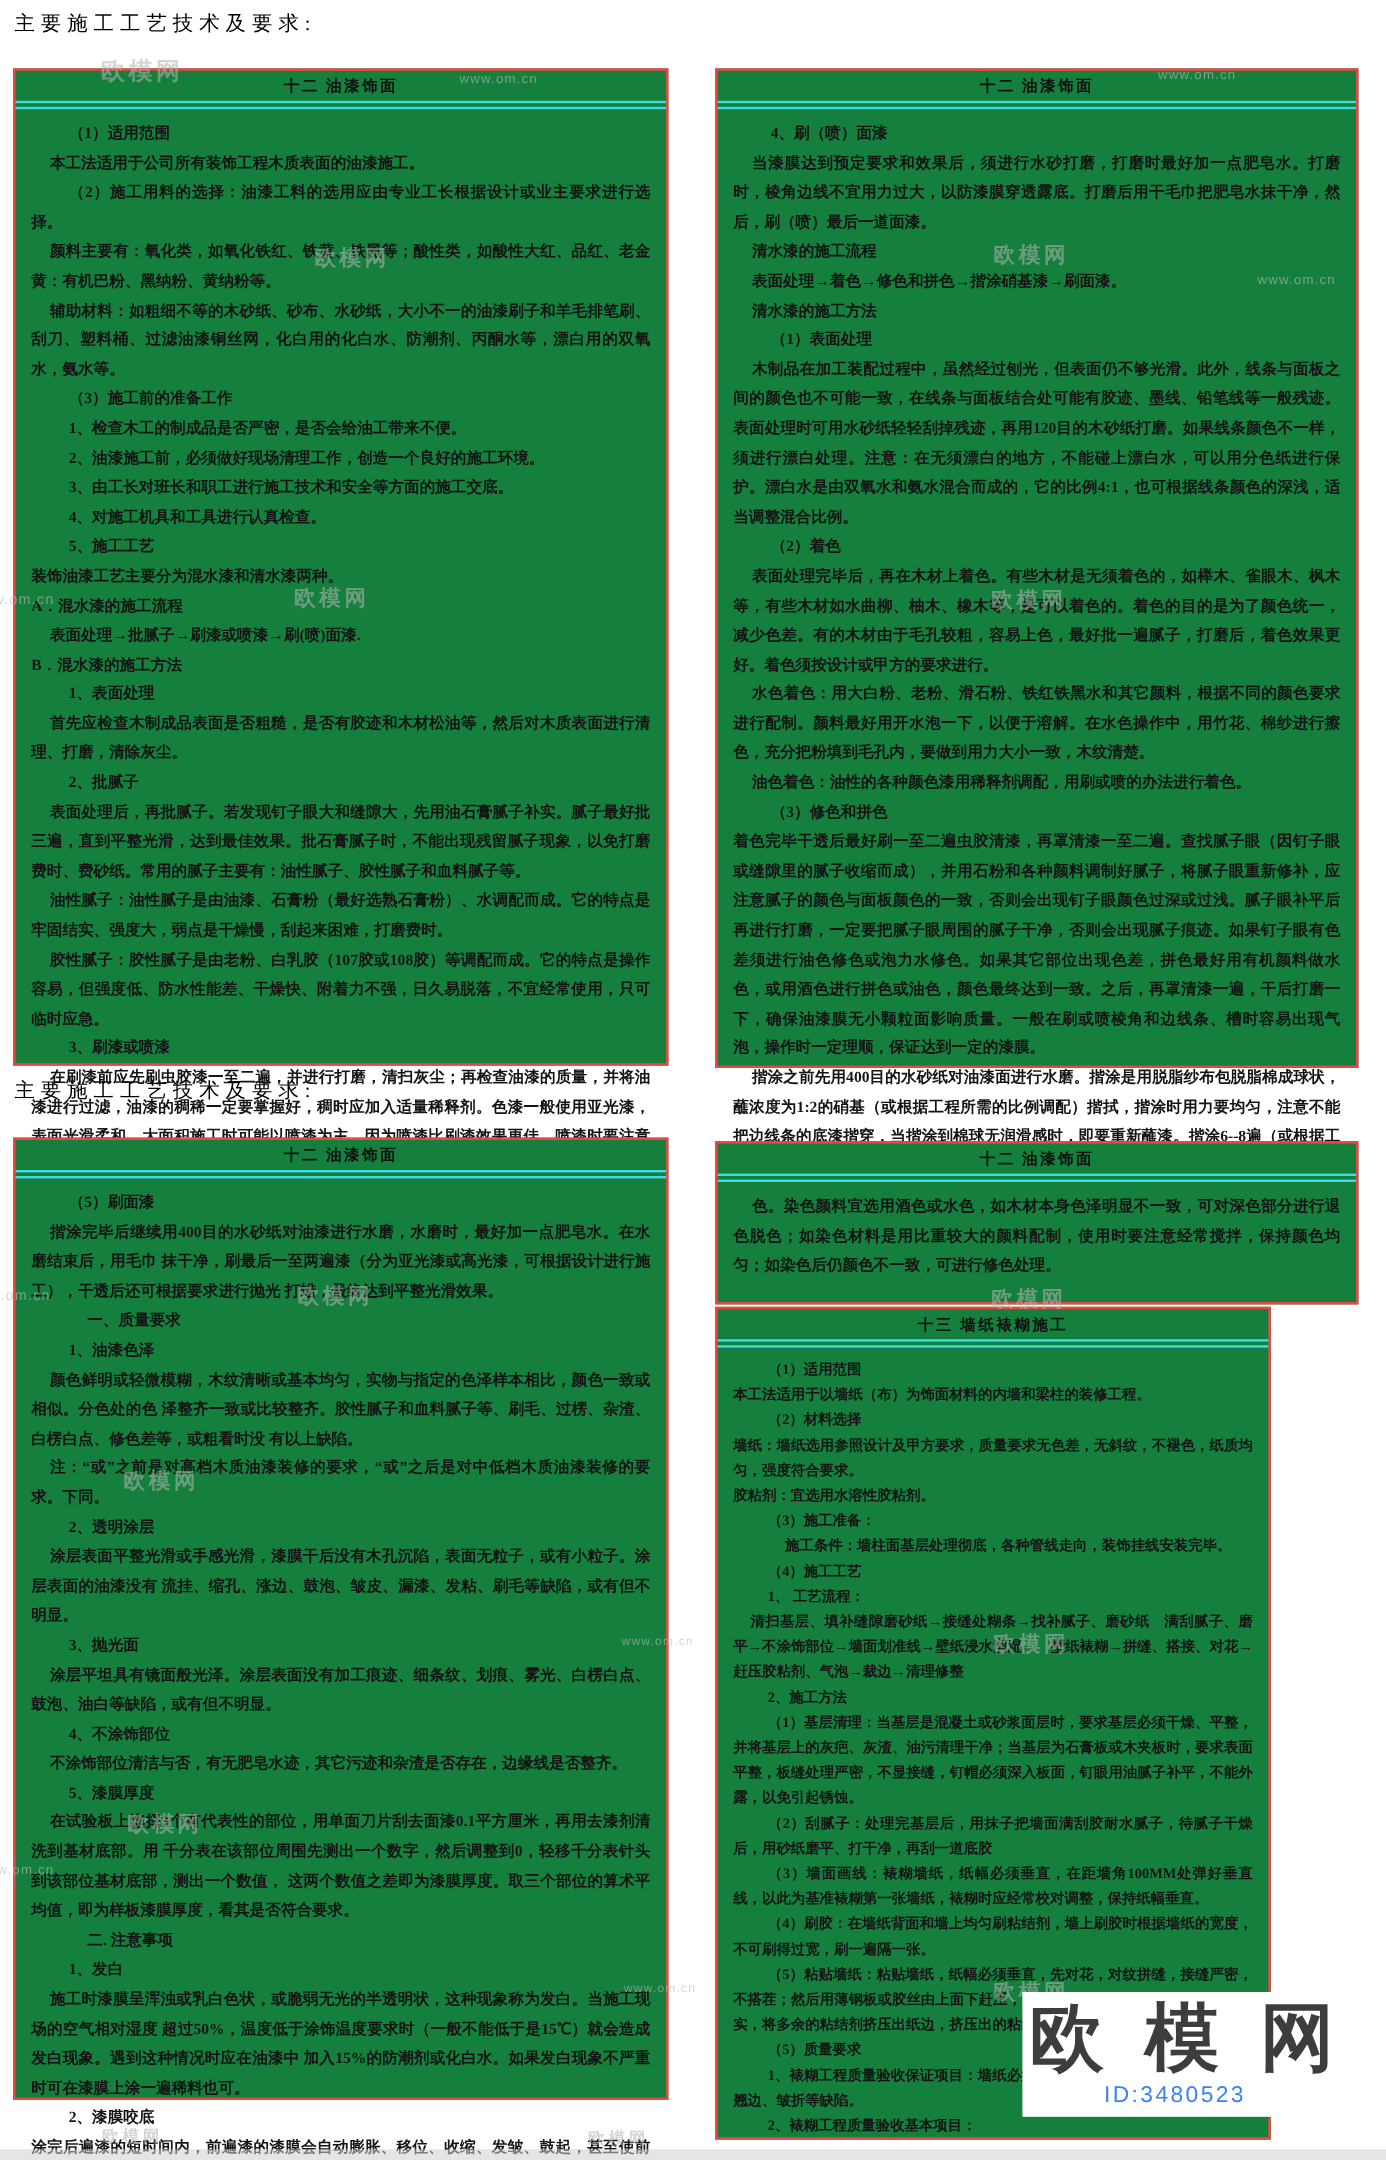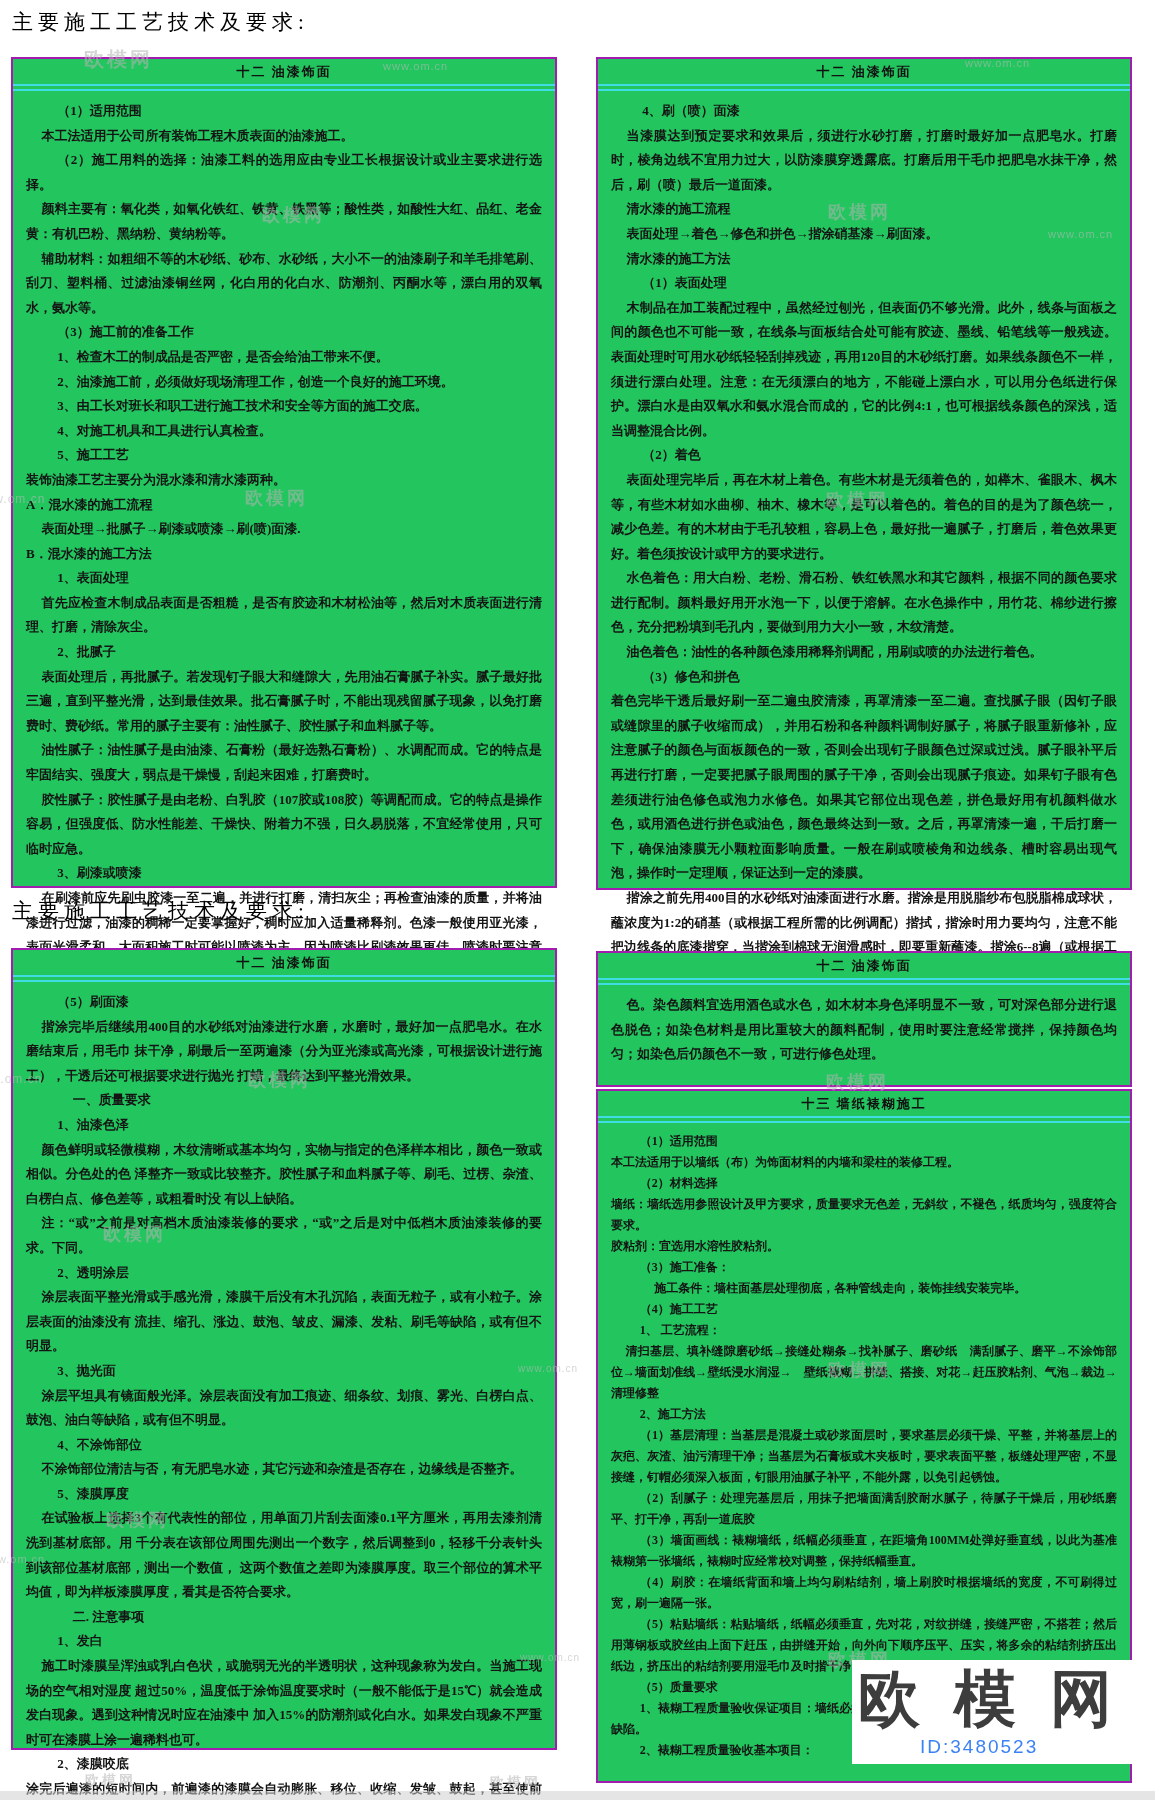--- a/index.html
+++ b/index.html
@@ -1,27 +1,27 @@
 <!DOCTYPE html>
 <html style="--cyan: #3fdce4;"><head>
 <meta charset="utf-8">
 <style>
   html,body{margin:0;padding:0;}
   body{width:1155px;height:1800px;background:#ffffff;position:relative;overflow:hidden;
        font-family:"Liberation Serif","DejaVu Serif",serif;}
-  .section-title{position:absolute;left:12px;font-size:21px;font-weight:normal;color:#000;
+  .section-title{position:absolute;left:12px;font-size:17px;font-weight:normal;color:#000;
        letter-spacing:5px;white-space:nowrap;}
   .t1{top:8px;}
   .t2{top:897px;}
-  .panel{position:absolute;border:2px solid #a21caf;background:#22c55e;box-sizing:border-box;}
+  .panel{position:absolute;border:2px solid #ef4444;background:#15803d;box-sizing:border-box;}
   .pA{left:11px;top:57px;width:546px;height:831px;}
   .pB{left:596px;top:57px;width:536px;height:833px;}
   .pC{left:11px;top:948px;width:546px;height:802px;}
   .pD1{left:596px;top:951px;width:536px;height:136px;}
-  .pD2{left:596px;top:1089px;width:536px;height:694px;}
+  .pD2{left:596px;top:1089px;width:463px;height:694px;}
   .panel-header{text-align:center;font-size:13px;font-weight:bold;color:#111;
        padding:4px 0 3px 0;letter-spacing:2px;}
   .cyan{height:3px;border-top:2px solid var(--cyan,#3fdce4);border-bottom:2px solid var(--cyan,#3fdce4);}
   .panel-body{padding:8px 13px 0 13px;font-family:Liberation Serif, serif;}
   .para{margin:0;font-size:13px;line-height:24.6px;font-weight:bold;color:#141414;
        text-align:justify;}
   .small .para{font-size:12px;line-height:21px;}
   .ind0{text-indent:0;}
   .ind1{text-indent:1.2em;}
   .ind2{text-indent:2.4em;}

